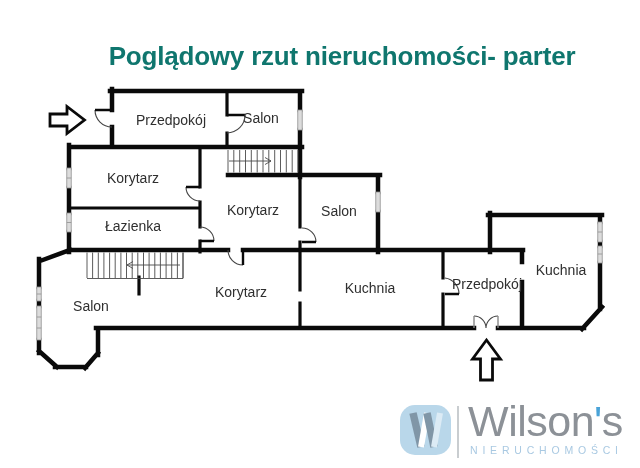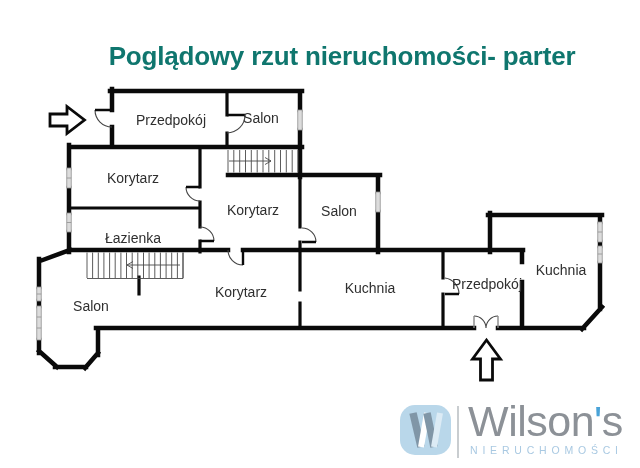--- a/index.html
+++ b/index.html
@@ -103,21 +103,21 @@
 
   <polygon points="50,114 67,114 67,106.5 84.5,120 67,133.5 67,126 50,126" fill="#ffffff" stroke="#0a0a0a" stroke-width="2.8"></polygon>
   <polygon points="472.5,359 480.5,359 480.5,380 492.5,380 492.5,359 500.5,359 486.5,340" fill="#ffffff" stroke="#0a0a0a" stroke-width="2.8"></polygon>
 </svg>
 
 <div class="room-label" style="left:171px;top:120px">Przedpokój</div>
 <div class="room-label" style="left:261px;top:118px">Salon</div>
 <div class="room-label" style="left:133px;top:178px">Korytarz</div>
 <div class="room-label" style="left:253px;top:210px">Korytarz</div>
 <div class="room-label" style="left:339px;top:211px">Salon</div>
-<div class="room-label" style="left:133px;top:238px">Łazienka</div>
+<div class="room-label" style="left:133px;top:226px">Łazienka</div>
 <div class="room-label" style="left:241px;top:292px">Korytarz</div>
 <div class="room-label" style="left:91px;top:306px">Salon</div>
 <div class="room-label" style="left:370px;top:288px">Kuchnia</div>
 <div class="room-label" style="left:487px;top:284px">Przedpokój</div>
 <div class="room-label" style="left:561px;top:270px">Kuchnia</div>
 
 <div class="logo">
   <svg width="53" height="52" viewBox="0 0 53 52" xmlns="http://www.w3.org/2000/svg">
     <rect x="1" y="1" width="51" height="50" rx="15" fill="#b9d7ea"></rect>
     <path d="M14 9L22 43" stroke-width="7.5" fill="none" stroke="#8096a7"></path>

